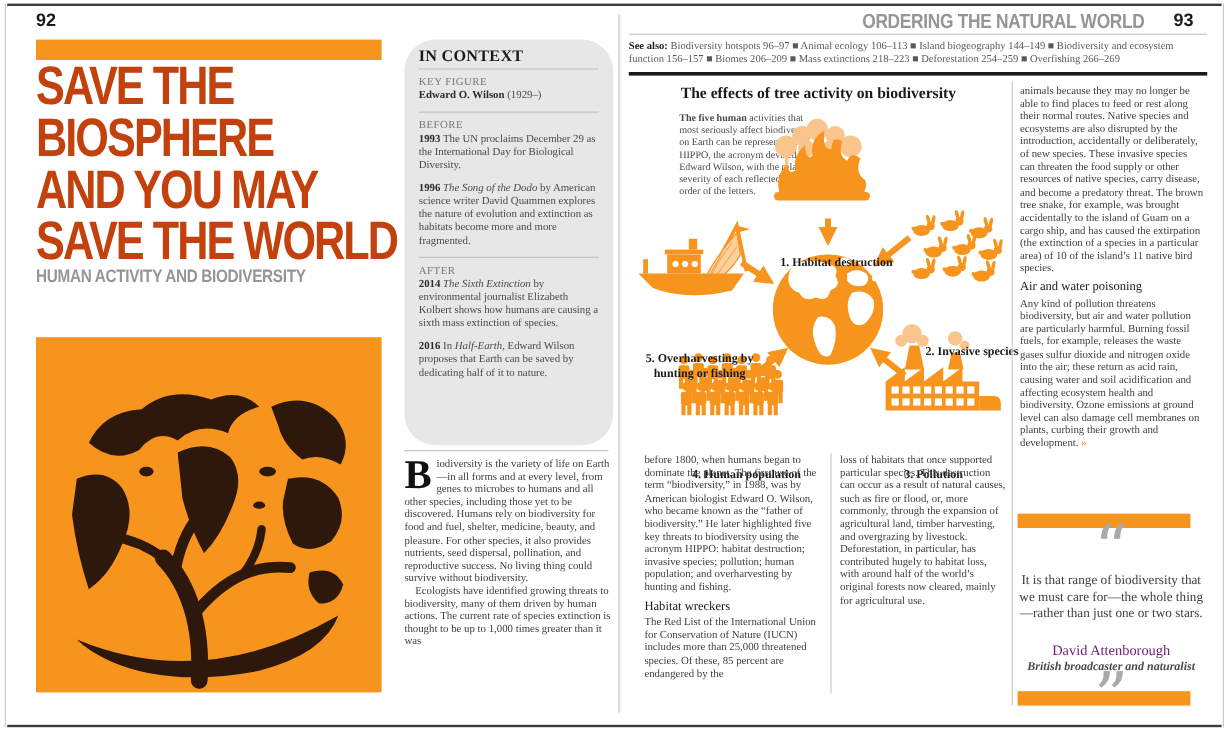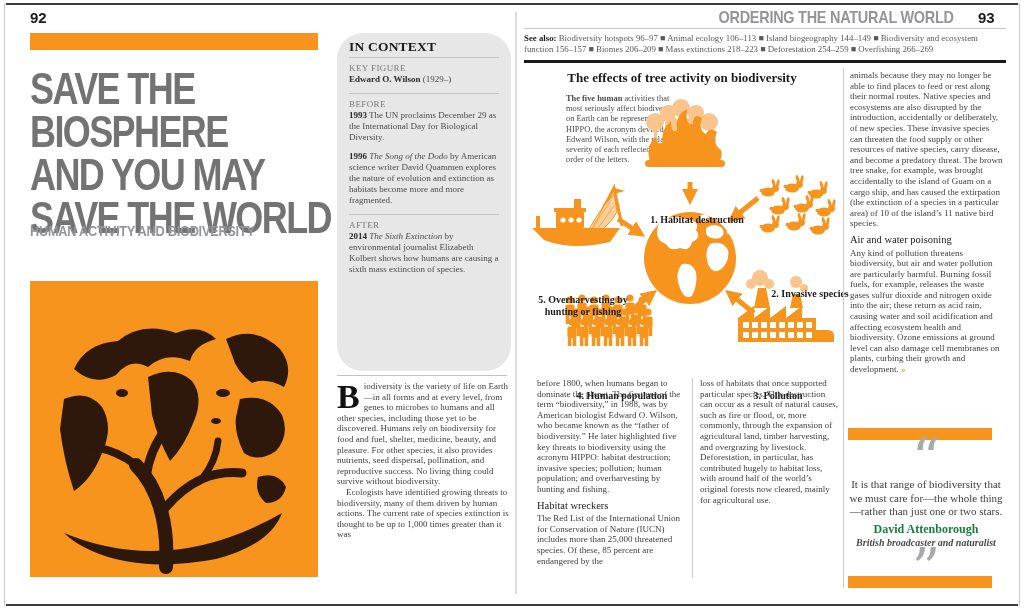--- a/index.html
+++ b/index.html
@@ -10,22 +10,22 @@
   .edge-top{left:6px;top:3px;width:1012px;height:2px;background:#3c3c3c;}
   .edge-bottom{left:6px;top:604px;width:1012px;height:2px;background:#3c3c3c;}
   .edge-left{left:4px;top:3px;width:1px;height:603px;background:#c9cacb;}
   .edge-right{left:1019px;top:3px;width:1px;height:603px;background:#c9cacb;}
   .gutter{left:515px;top:12px;width:2px;height:582px;background:#dcdcdc;}
 
   .pagenum{font-family:"Liberation Sans",sans-serif;font-weight:bold;font-size:15px;color:#1a1a1a;}
 
   
   .title-bar{left:30px;top:33px;width:288px;height:17px;background:#F7941D;}
-  .headline{left:30px;top:67px;width:330px;font-family:"Liberation Sans",sans-serif;
-            font-weight:bold;color:#737373;}
+  .headline{left:30px;top:50px;width:330px;font-family:"Liberation Sans",sans-serif;
+            font-weight:bold;color:#c2410c;}
   .headline div{white-space:nowrap;font-size:45px;line-height:43px;letter-spacing:-2px;
                 transform:scaleX(0.80);transform-origin:left;}
   .subtitle{left:30px;top:222px;font-family:"Liberation Sans",sans-serif;font-weight:bold;
             font-size:15px;color:#939598;white-space:nowrap;transform:scaleX(0.85);transform-origin:left;letter-spacing:-0.3px;}
   .art-box{left:30px;top:281px;width:288px;height:296px;background:#F7941D;}
 
   
   .context{left:337px;top:33px;width:174px;height:338px;background:#e7e7e8;box-sizing:border-box;
            padding:8px 12px 0 12px;font-size:9px;line-height:11px;color:#4a4a4c;border-radius:26px;}
   .context h2{margin:0 0 4px 0;font-size:13.5px;letter-spacing:0.2px;color:#1a1a1a;}
@@ -57,21 +57,21 @@
   .dg-title{position:absolute;left:0;top:2px;width:100%;text-align:center;font-weight:bold;
             font-size:13px;color:#1a1a1a;}
   .dg-caption{position:absolute;left:10px;top:26px;width:120px;font-size:8.4px;line-height:10.2px;color:#4a4a4c;margin-left:32px;}
   .dg-label{position:absolute;font-weight:bold;font-size:10px;line-height:11.5px;color:#1a1a1a;text-align:center;margin-top:42px;}
 
   
   .qbar{background:#F7941D;height:12px;width:144px;}
   .quote-box{left:848px;top:428px;width:156px;height:162px;}
   .qmark{font-family:"DejaVu Serif",serif;font-size:56px;color:#a7a9ac;line-height:30px;text-align:center;}
   .qtext{font-size:11px;line-height:13.5px;text-align:center;color:#404041;}
-  .qname{font-weight:bold;font-size:12px;color:#15803d;text-align:center;margin-top:3px;}
+  .qname{font-weight:normal;font-size:12px;color:#701a75;text-align:center;margin-top:16px;}
   .qrole{font-weight:bold;font-style:italic;font-size:10px;color:#4a4a4c;text-align:center;}
   .contmark{color:#F7941D;font-weight:bold;}
 </style>
 </head>
 <body>
 
 <div id="spread">
 
   <div class="abs edge-top"></div>
   <div class="abs edge-bottom"></div>
@@ -122,20 +122,21 @@
     <div class="rule"></div>
     <div class="lbl">KEY FIGURE</div>
     <p><b>Edward O. Wilson</b><span> (1929–)</span></p>
     <div class="rule"></div>
     <div class="lbl">BEFORE</div>
     <p><b>1993</b><span> The UN proclaims December 29 as the International Day for Biological Diversity.</span></p>
     <p><b>1996</b><i> The Song of the Dodo </i><span>by American science writer David Quammen explores the nature of evolution and extinction as habitats become more and more fragmented.</span></p>
     <div class="rule"></div>
     <div class="lbl">AFTER</div>
     <p><b>2014</b><i> The Sixth Extinction </i><span>by environmental journalist Elizabeth Kolbert shows how humans are causing a sixth mass extinction of species.</span></p>
+    <p><b>2016</b><span> In </span><i>Half-Earth</i><span>, Edward Wilson proposes that Earth can be saved by dedicating half of it to nature.</span></p>
   </div>
 
   <div class="abs col-rule-h" style="left:337px;top:375px;width:170px;"></div>
   <div class="abs bodytext" style="left:337px;top:381px;width:172px;height:196px;">
     <p><span class="dropcap">B</span><span>iodiversity is the variety of life on Earth—in all forms and at every level, from genes to microbes to humans and all other species, including those yet to be discovered. Humans rely on biodiversity for food and fuel, shelter, medicine, beauty, and pleasure. For other species, it also provides nutrients, seed dispersal, pollination, and reproductive success. No living thing could survive without biodiversity.</span></p>
     <p class="ind">Ecologists have identified growing threats to biodiversity, many of them driven by human actions. The current rate of species extinction is thought to be up to 1,000 times greater than it was</p>
   </div>
 
   <div class="abs sec-header" style="right:70px;top:8px;">ORDERING THE NATURAL WORLD</div>
   <div class="abs pagenum" style="left:978px;top:9px;">93</div>

